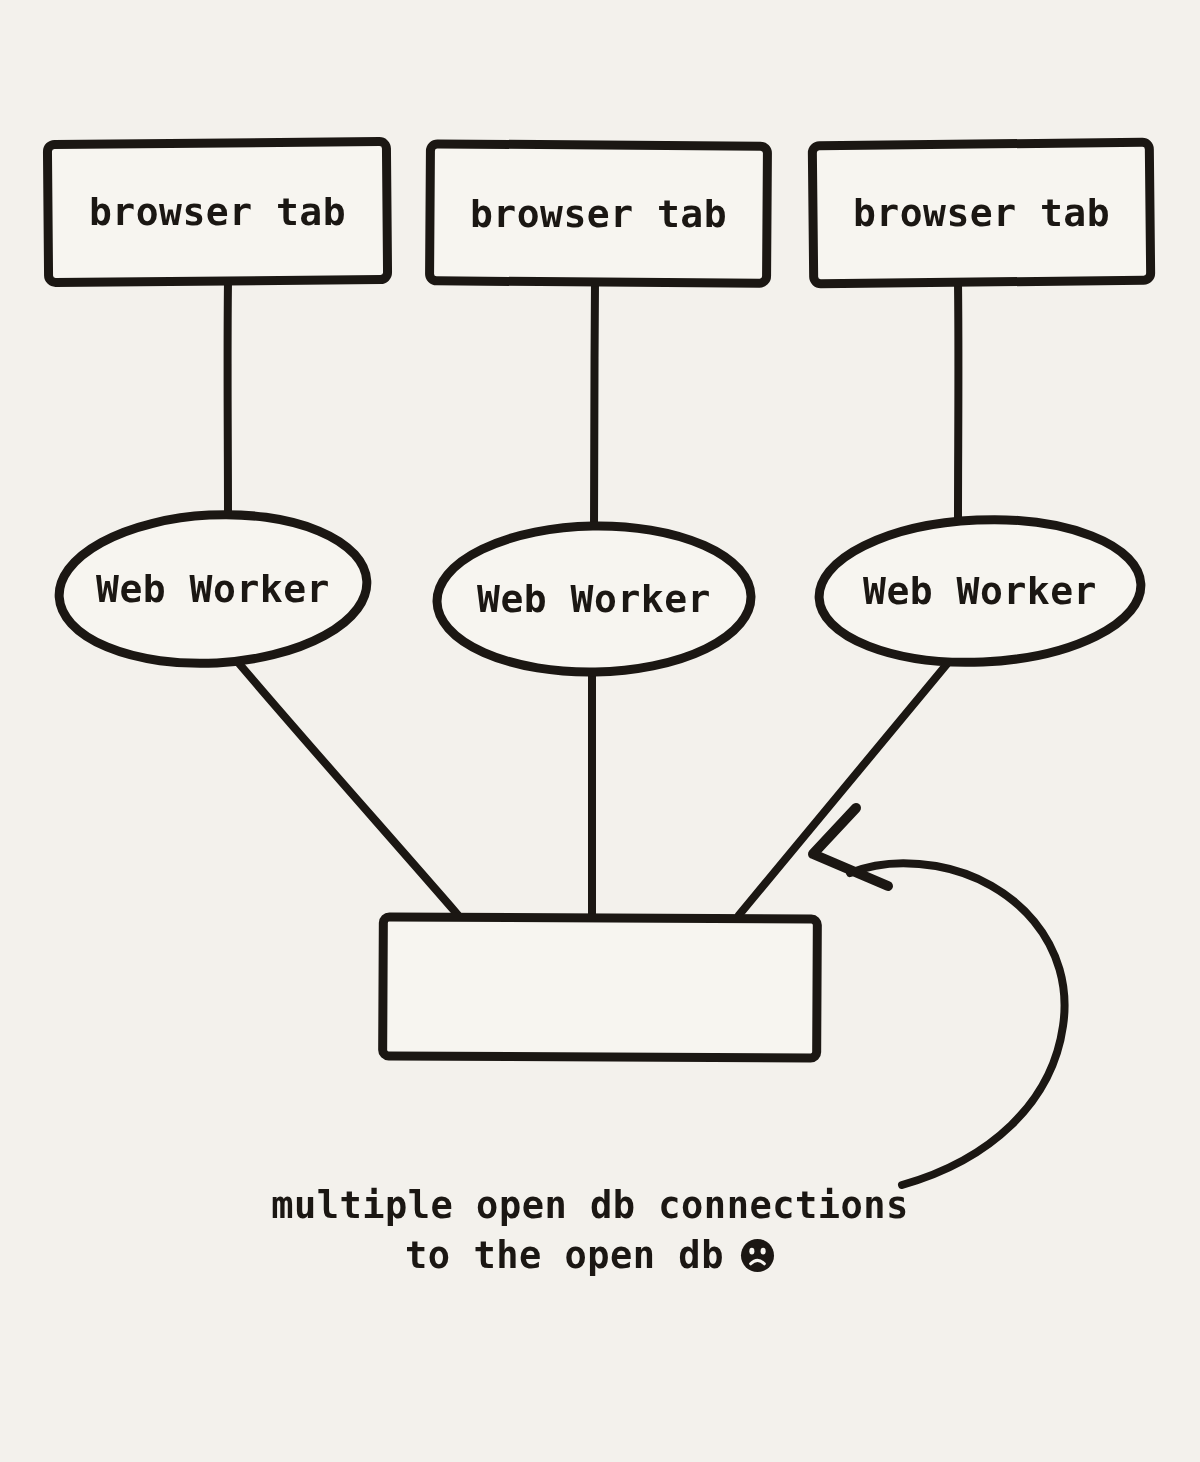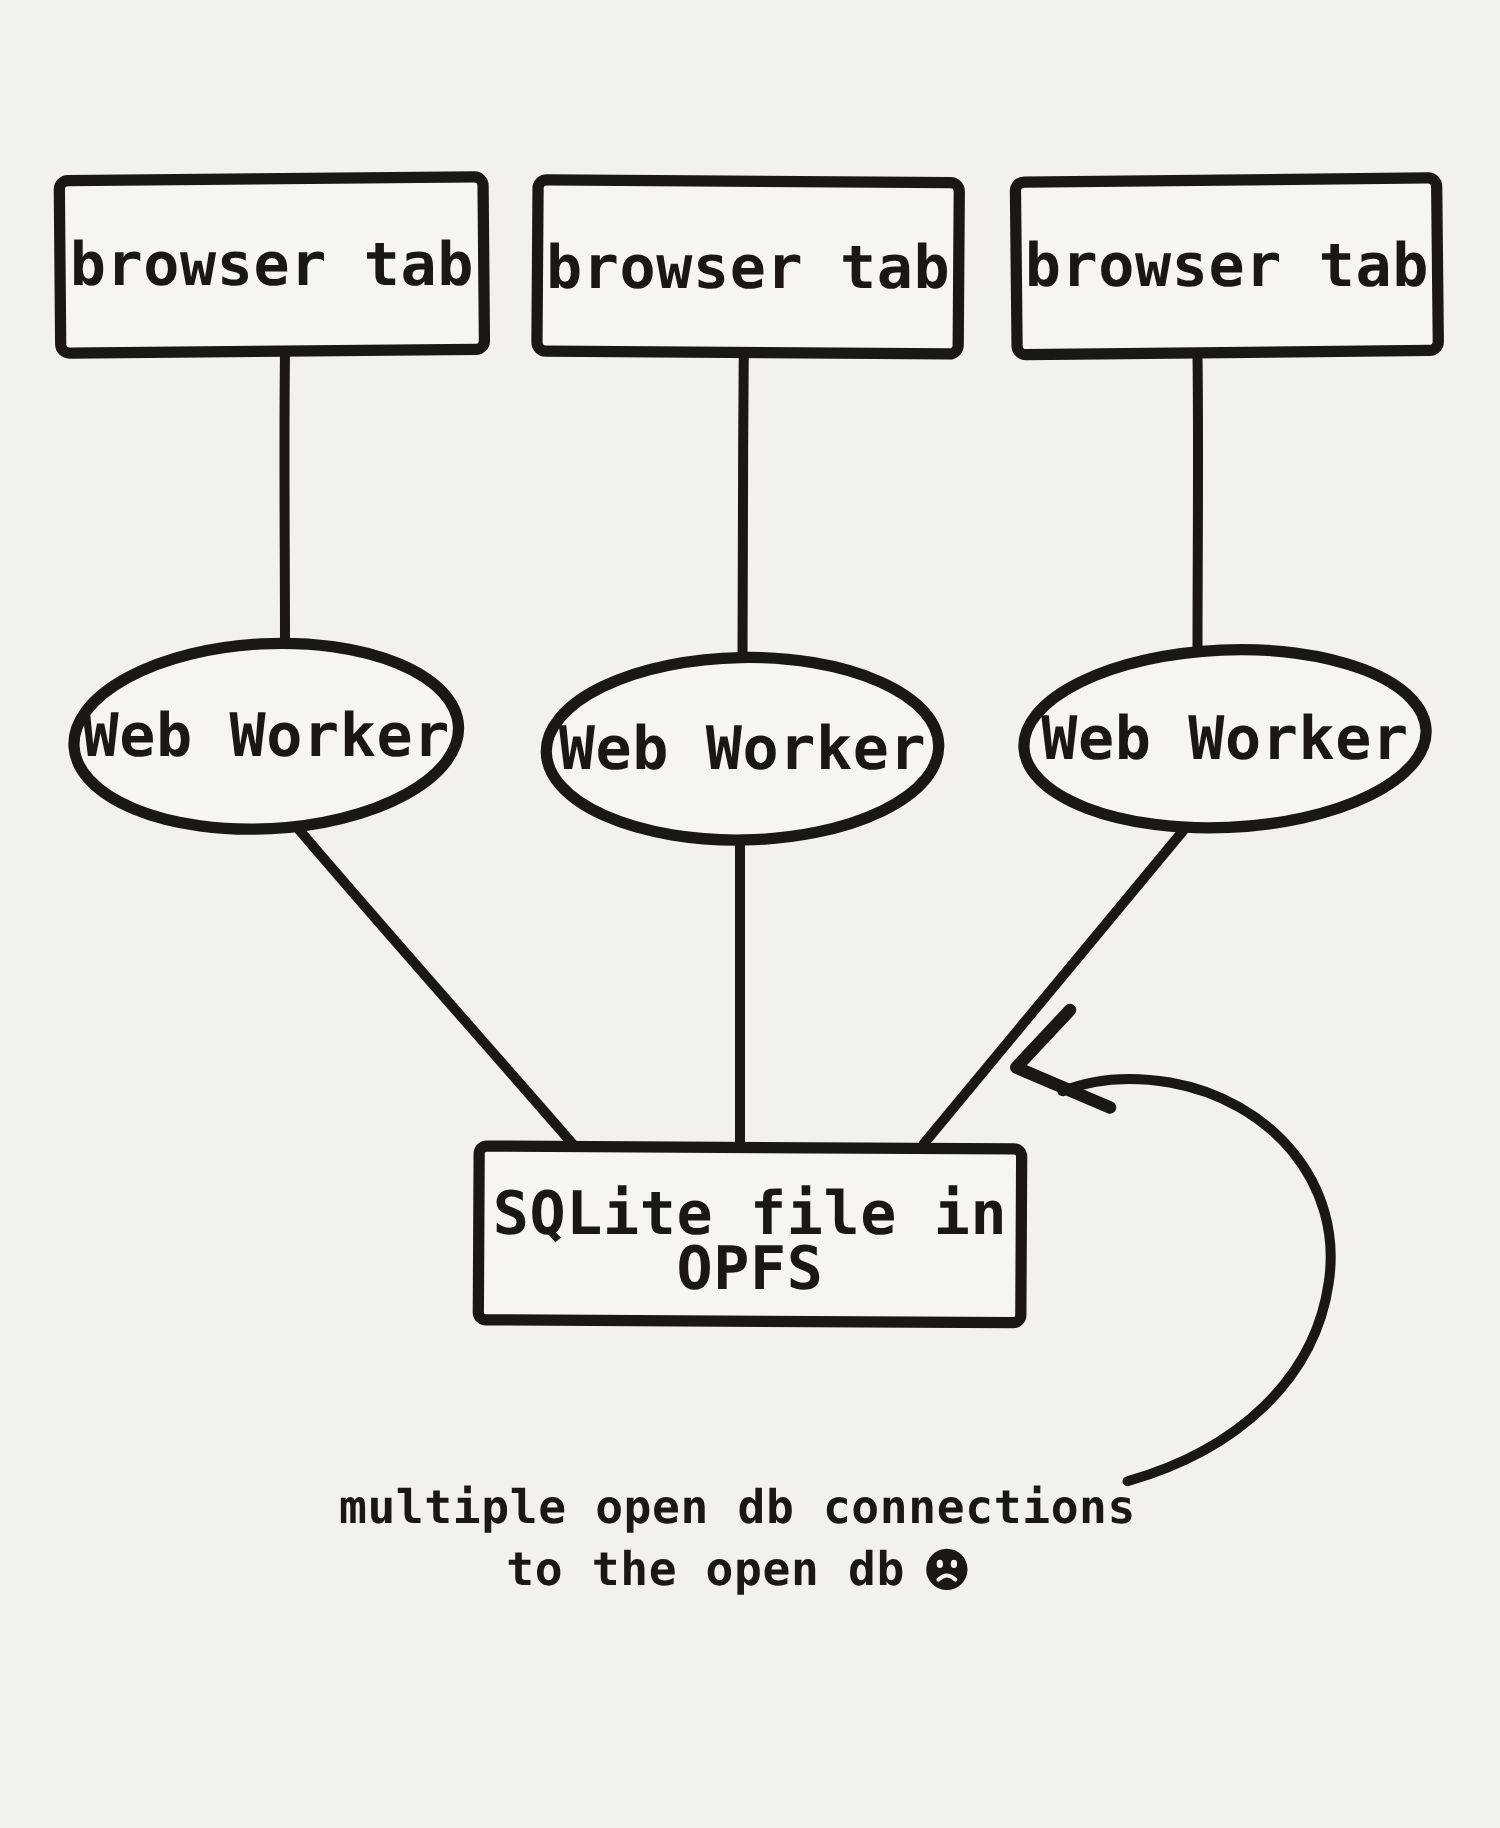--- a/index.html
+++ b/index.html
@@ -35,21 +35,21 @@
     stroke-linejoin: round;
   }
   .label {
     position: absolute;
     display: flex;
     align-items: center;
     justify-content: center;
     text-align: right;
     color: var(--ink);
     font-weight: 700;
-    font-size: 48px;
+    font-size: 38px;
     letter-spacing: 0.5px;
     white-space: pre;
   }
   .db-label { flex-direction: column; line-height: 44px; padding-top: 10px; }
   .caption {
     position: absolute;
     left: 0; top: 1184px; width: 1180px;
     display: flex;
     flex-direction: column;
     align-items: center;
@@ -98,24 +98,20 @@
   </svg>
 
   <div class="label" style="left:48px; top:143px; width:339px; height:138px;">browser tab</div>
   <div class="label" style="left:430px; top:145px; width:337px; height:137px;">browser tab</div>
   <div class="label" style="left:813px; top:144px; width:337px; height:138px;">browser tab</div>
 
   <div class="label" style="left:59px; top:515px; width:308px; height:148px;">Web Worker</div>
   <div class="label" style="left:437px; top:526px; width:314px; height:146px;">Web Worker</div>
   <div class="label" style="left:819px; top:520px; width:322px; height:142px;">Web Worker</div>
 
-  <div class="label db-label" style="left:383px; top:918px; width:434px; height:139px;">
-    <span>SQLite file in</span>
-    <span>OPFS</span>
-  </div>
 
   <div class="caption">
     <div class="caption-row">multiple open db connections</div>
     <div class="caption-row">
       <span>to the open db</span>
       <svg class="emoji-icon" viewBox="0 0 36 36">
         <circle cx="18" cy="18" r="17" fill="#1b1713"></circle>
         <ellipse cx="12.2" cy="13.5" rx="2.6" ry="3.4" fill="#f7f5f0"></ellipse>
         <ellipse cx="23.8" cy="13.5" rx="2.6" ry="3.4" fill="#f7f5f0"></ellipse>
         <path d="M 11 26.5 Q 18 19.5 25 26.5" stroke="#f7f5f0" stroke-width="3.2" fill="none" stroke-linecap="round"></path>

